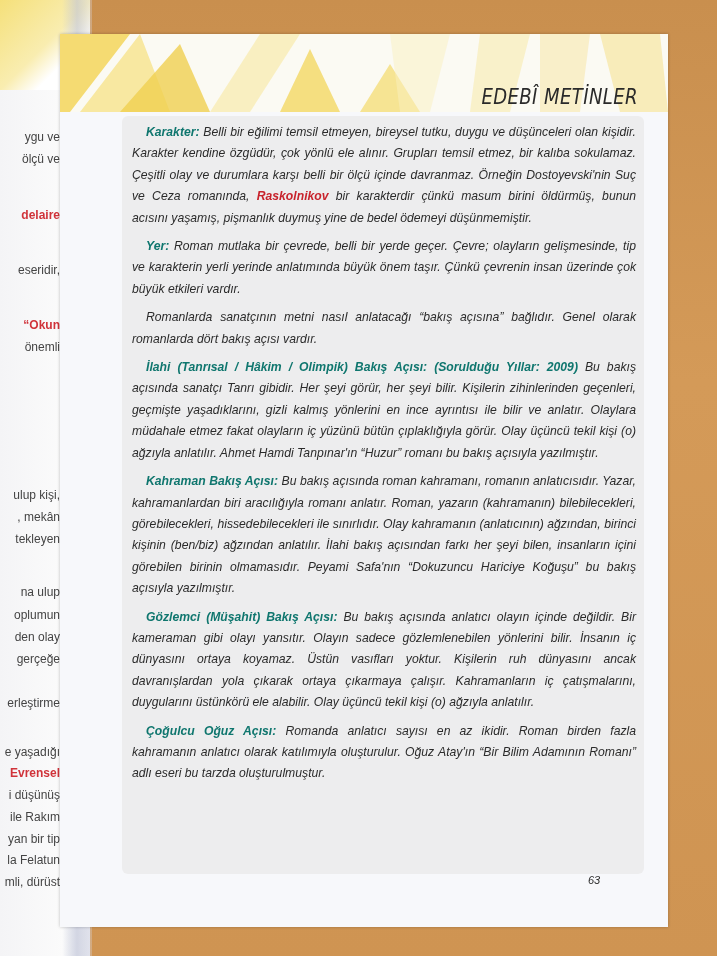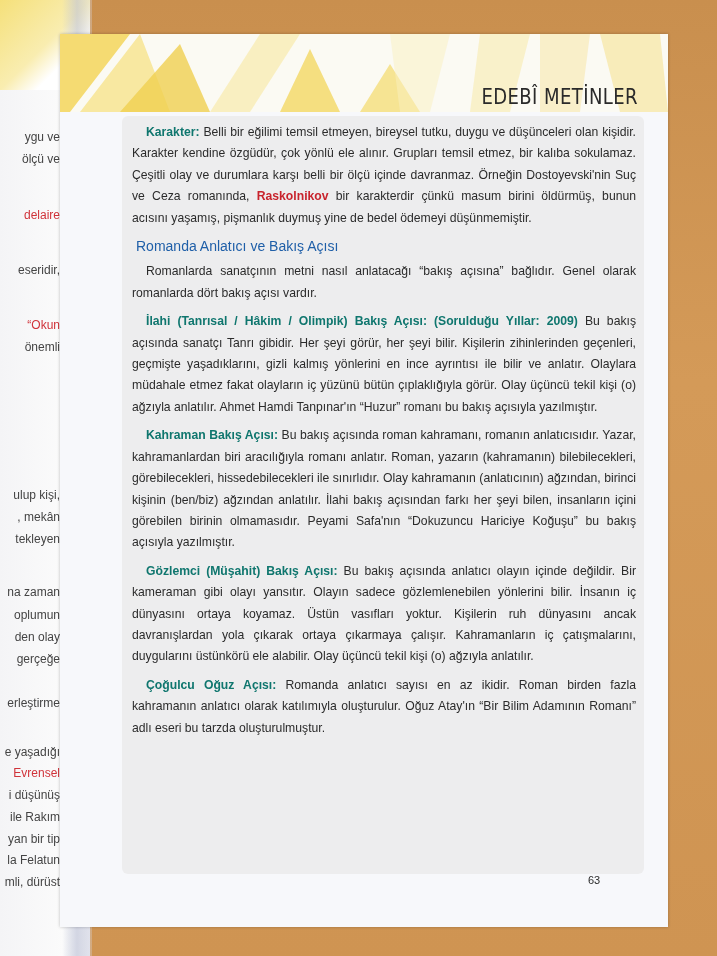--- a/index.html
+++ b/index.html
@@ -14,29 +14,30 @@
     overflow:hidden;
   }
   .left-page .strip {
     position:absolute; left:0; top:0; width:90px; height:90px;
     background: linear-gradient(135deg,#f5e07a 0%,#f9edb0 50%,#ffffff 70%);
   }
   .left-frag {
     position:absolute; right:4px; font-size:12px; color:#444; white-space:nowrap;
     text-align:right;
   }
-  .left-frag.red { color:#d0333a; font-weight:normal; }
+  .left-frag.red { color:#d0333a; font-weight:bold; }
   .gutter {
     position:absolute; left:62px; top:0; width:30px; height:956px;
     background: linear-gradient(90deg, rgba(200,200,215,0) 0%, rgba(190,195,215,0.6) 50%, rgba(220,222,235,0.3) 100%);
   }
   .right-page {
     position:absolute; left:60px; top:34px; width:608px; height:893px;
     background:#f7f8fb;
     box-shadow: 0 0 3px rgba(0,0,0,0.25);
+    font-style: italic;
   }
   .banner {
     position:absolute; left:0; top:0; width:608px; height:78px; overflow:hidden;
     background:#fbfaf3;
   }
   .header-title {
     position:absolute; right:30px; top:50px;
     font-family:"DejaVu Sans", sans-serif; font-size:22px; letter-spacing:0.5px;
     color:#2a2a2a; font-weight:normal; transform:scaleX(0.82); transform-origin:right;
   }
@@ -66,21 +67,21 @@
   <div id="left-frags">
       <div class="left-frag" style="top: 130px; right: 30px;">ygu ve</div>
       <div class="left-frag" style="top: 152px; right: 30px;">ölçü ve</div>
       <div class="left-frag red" style="top: 208px; right: 30px;">delaire</div>
       <div class="left-frag" style="top: 263px; right: 30px;">eseridir,</div>
       <div class="left-frag red" style="top: 318px; right: 30px;">“Okun</div>
       <div class="left-frag" style="top: 340px; right: 30px;">önemli</div>
       <div class="left-frag" style="top: 488px; right: 30px;">ulup kişi,</div>
       <div class="left-frag" style="top: 510px; right: 30px;">, mekân</div>
       <div class="left-frag" style="top: 532px; right: 30px;">tekleyen</div>
-      <div class="left-frag" style="top: 585px; right: 30px;">na zaman</div>
+      <div class="left-frag" style="top: 585px; right: 30px;">na ulup</div>
       <div class="left-frag" style="top: 608px; right: 30px;">oplumun</div>
       <div class="left-frag" style="top: 630px; right: 30px;">den olay</div>
       <div class="left-frag" style="top: 652px; right: 30px; margin-left: 7px;">gerçeğe</div>
       <div class="left-frag" style="top: 696px; right: 30px;">erleştirme</div>
       <div class="left-frag" style="top: 745px; right: 30px;">e yaşadığı</div>
       <div class="left-frag red" style="top: 766px; right: 30px;">Evrensel</div>
       <div class="left-frag" style="top: 788px; right: 30px;">i düşünüş</div>
       <div class="left-frag" style="top: 810px; right: 30px;">ile Rakım</div>
       <div class="left-frag" style="top: 832px; right: 30px;">yan bir tip</div>
       <div class="left-frag" style="top: 853px; right: 30px;">la Felatun</div>
@@ -105,21 +106,23 @@
     </svg>
     <div class="header-title">EDEBÎ METİNLER</div>
   </div>
 
   <div class="content-box"></div>
 
   <div class="content">
     <p>
       <span class="term">Karakter:</span><span> Belli bir eğilimi temsil etmeyen, bireysel tutku, duygu ve düşünceleri olan kişidir. Karakter kendine özgüdür, çok yönlü ele alınır. Grupları temsil etmez, bir kalıba sokulamaz. Çeşitli olay ve durumlara karşı belli bir ölçü içinde davranmaz. Örneğin Dostoyevski'nin Suç ve Ceza romanında, </span><span class="red">Raskolnikov</span><span> bir karakterdir çünkü masum birini öldürmüş, bunun acısını yaşamış, pişmanlık duymuş yine de bedel ödemeyi düşünmemiştir.</span>
     </p>
-    <div class="section-title">Romanda Anlatıcı ve Bakış Açısı</div>
+    <p>
+      <span class="term">Yer:</span><span> Roman mutlaka bir çevrede, belli bir yerde geçer. Çevre; olayların gelişmesinde, tip ve karakterin yerli yerinde anlatımında büyük önem taşır. Çünkü çevrenin insan üzerinde çok büyük etkileri vardır.</span>
+    </p>
     <p>Romanlarda sanatçının metni nasıl anlatacağı “bakış açısına” bağlıdır. Genel olarak romanlarda dört bakış açısı vardır.</p>
     <p>
       <span class="term">İlahi (Tanrısal / Hâkim / Olimpik) Bakış Açısı: (Sorulduğu Yıllar: 2009)</span><span> Bu bakış açısında sanatçı Tanrı gibidir. Her şeyi görür, her şeyi bilir. Kişilerin zihinlerinden geçenleri, geçmişte yaşadıklarını, gizli kalmış yönlerini en ince ayrıntısı ile bilir ve anlatır. Olaylara müdahale etmez fakat olayların iç yüzünü bütün çıplaklığıyla görür. Olay üçüncü tekil kişi (o) ağzıyla anlatılır. Ahmet Hamdi Tanpınar'ın “Huzur” romanı bu bakış açısıyla yazılmıştır.</span>
     </p>
     <p>
       <span class="term">Kahraman Bakış Açısı:</span><span> Bu bakış açısında roman kahramanı, romanın anlatıcısıdır. Yazar, kahramanlardan biri aracılığıyla romanı anlatır. Roman, yazarın (kahramanın) bilebilecekleri, görebilecekleri, hissedebilecekleri ile sınırlıdır. Olay kahramanın (anlatıcının) ağzından, birinci kişinin (ben/biz) ağzından anlatılır. İlahi bakış açısından farkı her şeyi bilen, insanların içini görebilen birinin olmamasıdır. Peyami Safa'nın “Dokuzuncu Hariciye Koğuşu” bu bakış açısıyla yazılmıştır.</span>
     </p>
     <p>
       <span class="term">Gözlemci (Müşahit) Bakış Açısı:</span><span> Bu bakış açısında anlatıcı olayın içinde değildir. Bir kameraman gibi olayı yansıtır. Olayın sadece gözlemlenebilen yönlerini bilir. İnsanın iç dünyasını ortaya koyamaz. Üstün vasıfları yoktur. Kişilerin ruh dünyasını ancak davranışlardan yola çıkarak ortaya çıkarmaya çalışır. Kahramanların iç çatışmalarını, duygularını üstünkörü ele alabilir. Olay üçüncü tekil kişi (o) ağzıyla anlatılır.</span>
     </p>

